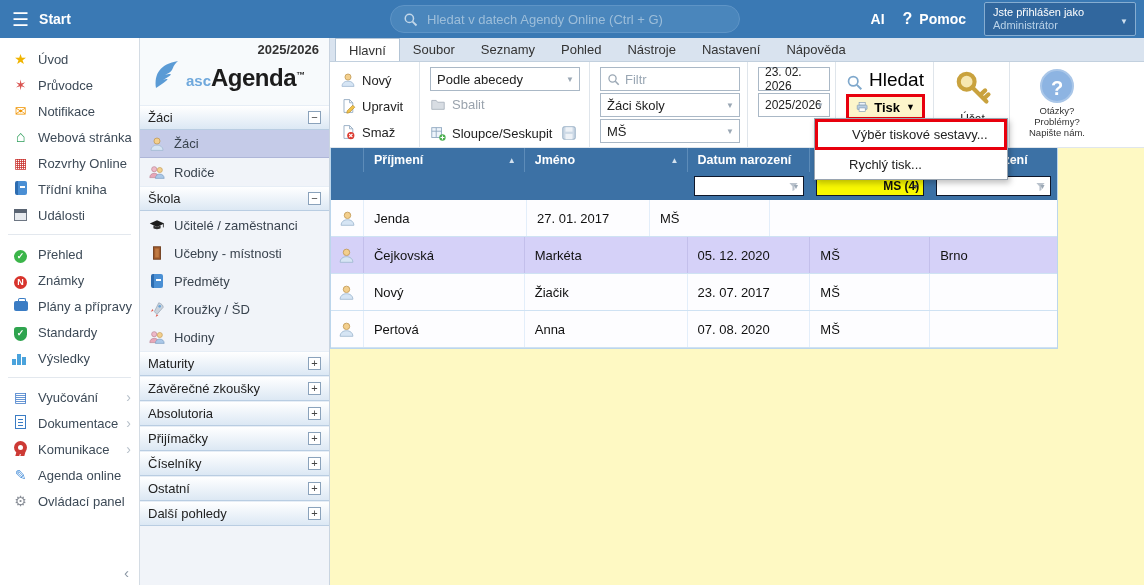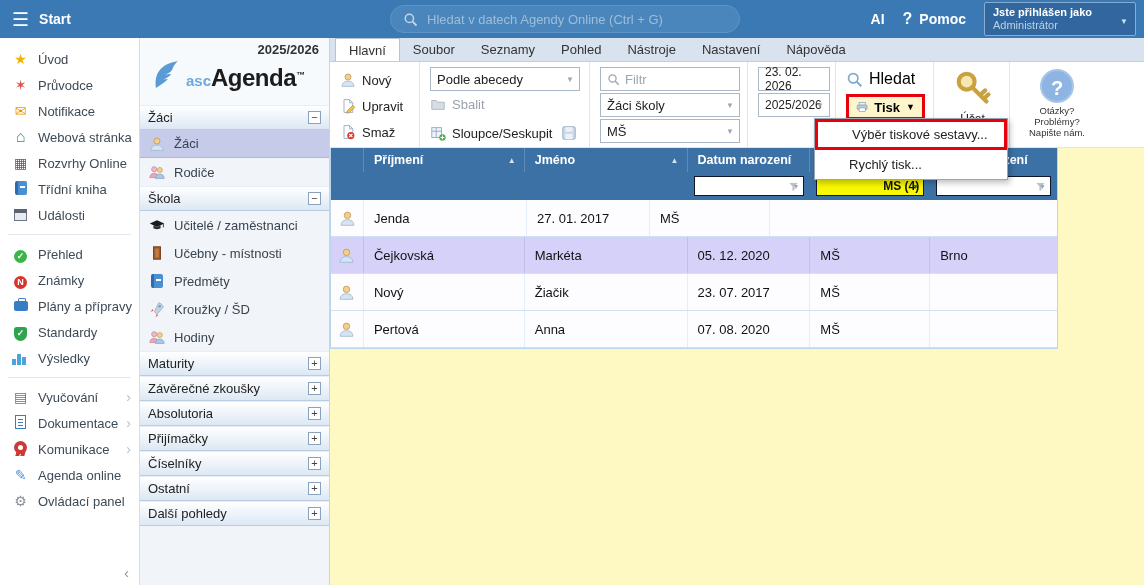--- a/index.html
+++ b/index.html
@@ -17,21 +17,21 @@
   .search-pill svg { width:15px; height:15px; color:#c2d7e9; flex:0 0 auto; }
   .search-pill input { background:transparent; border:none; outline:none; color:#e8f1f9;
     font-size:13px; margin-left:9px; width:290px; }
   .search-pill input::placeholder { color:#9dbeda; }
   .topbar-right { position:absolute; right:8px; top:0; height:38px; display:flex; align-items:center; gap:18px; }
   .ai-label { font-weight:bold; font-size:14px; cursor:pointer; }
   .help-group { display:flex; align-items:center; gap:7px; cursor:pointer; font-weight:bold; font-size:14px; }
   .help-q { font-size:16px; font-weight:bold; }
   .userbox { width:152px; height:34px; background:#31679e; border:1px solid #86add1;
     border-radius:2px; padding:2px 8px; cursor:pointer; position:relative; }
-  .userbox .l1 { font-size:11px; font-weight:bold; line-height:14px; }
+  .userbox .l1 { font-size:11px; font-weight:normal; line-height:14px; }
   .userbox .l2 { font-size:11px; color:#b9d2e8; line-height:13px; }
   .userbox .arr { position:absolute; right:7px; top:14px; font-size:8px; color:#cfe0ef; }
 
   
   .nav { position:absolute; left:0; top:38px; width:140px; height:547px;
     background:#fff; border-right:1px solid #d4dce4; }
   .nav-item { height:26px; display:flex; align-items:center; padding-left:12px;
     font-size:13px; color:#3d4a57; cursor:pointer; position:relative; }
   .nav-item .glyph { width:17px; text-align:center; margin-right:9px; font-size:14px; }
   .nav-item .chev { position:absolute; right:8px; color:#b6bfc9; font-size:14px; }
@@ -101,21 +101,21 @@
   .fakesel { border:1px solid #aab8c6; background:#fff; height:24px; display:flex; align-items:center;
     padding:0 6px; font-size:13px; color:#222; position:relative; cursor:pointer; }
   .fakesel .arr { position:absolute; right:5px; color:#9aa7b4; font-size:8px; }
   .filter-input { border:1px solid #aab8c6; height:24px; display:flex; align-items:center; padding:0 6px; }
   .filter-input svg { width:13px; height:13px; color:#9aa7b4; }
   .filter-input input { border:none; outline:none; font-size:13px; width:100px; margin-left:5px; color:#333; }
   .filter-input input::placeholder { color:#9aa7b4; }
   .datebox { border:1px solid #aab8c6; height:24px; display:flex; align-items:center;
     padding:0 6px; font-size:13px; color:#222; cursor:pointer; }
   .stack > * + * { margin-top:2px; }
-  .hledat { display:flex; align-items:center; gap:6px; font-size:16px; cursor:pointer; height:24px; }
+  .hledat { display:flex; align-items:flex-end; gap:6px; font-size:19px; cursor:pointer; height:24px; }
   .hledat svg { width:17px; height:17px; color:#7fa8cc; }
   .tisk-btn { display:flex; align-items:center; gap:6px; font-size:13px; font-weight:bold;
     background:#fdf5cb; border:3px solid #e8000d; padding:2px 7px; cursor:pointer; margin-top:3px; }
   .tisk-btn svg { width:16px; height:16px; }
   .tisk-btn .caret { font-size:9px; }
   .ucet { width:76px; text-align:center; }
   .ucet svg { width:38px; height:38px; margin-top:2px; }
   .ucet .lbl { font-size:12px; color:#222; margin-top:1px; }
   .qgroup { width:92px; text-align:center; border-right:none; }
   .qcircle { width:34px; height:34px; border-radius:50%; background:#8db4e2; color:#fff;

